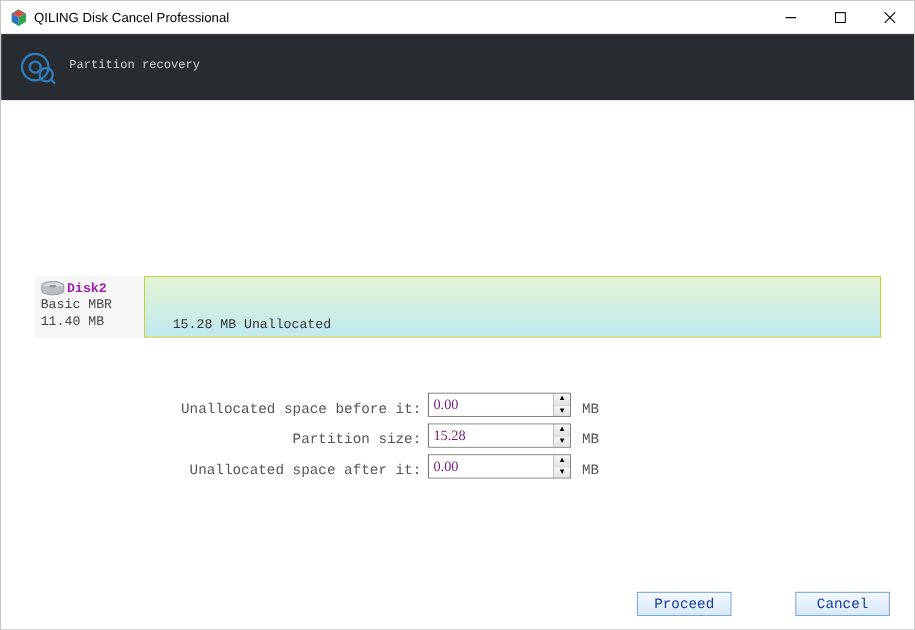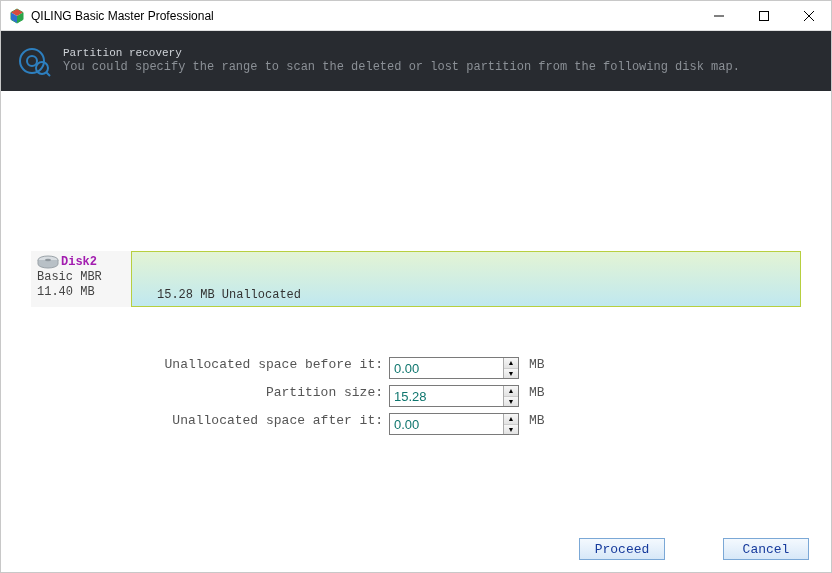--- a/index.html
+++ b/index.html
@@ -132,44 +132,44 @@
 
   
   .form {
     margin: 50px 0 0 0;
     font-family: "Courier New", monospace;
     font-size: 13px;
     color: #555;
   }
   .form-row {
     display: flex;
-    align-items: flex-start;
+    align-items: flex-end;
     margin-bottom: 6px;
   }
   .form-row label {
     width: 388px;
     text-align: right;
     padding-right: 6px;
   }
   .form-row .spinbox {
     display: flex;
     align-items: stretch;
     width: 130px;
     height: 22px;
     border: 1px solid #7a7a7a;
     background: #fff;
   }
   .form-row .spinbox input {
     border: none;
     outline: none;
     width: 100%;
     padding: 0 4px;
-    font-family: Liberation Sans, sans-serif;
+    font-family: Liberation Serif, serif;
     font-size: 13px;
-    color: #0f766e;
+    color: #701a75;
   }
   .form-row .spinbox .spin-btns {
     width: 17px;
     display: flex;
     flex-direction: column;
     border-left: 1px solid #aaa;
   }
   .form-row .spinbox .spin-btns button {
     flex: 1;
     padding: 0;
@@ -213,21 +213,21 @@
 
 <div class="titlebar">
   <span class="app-icon">
     <svg viewBox="0 0 16 16">
       <polygon points="8,1 14,4.5 14,11.5 8,15 2,11.5 2,4.5" fill="none" stroke="#2aa54a" stroke-width="1"></polygon>
       <polygon points="8,1 14,4.5 8,8 2,4.5" fill="#d94b3f"></polygon>
       <polygon points="2,4.5 8,8 8,15 2,11.5" fill="#2f6fd0"></polygon>
       <polygon points="14,4.5 8,8 8,15 14,11.5" fill="#2aa54a"></polygon>
     </svg>
   </span>
-  <span class="title-text">QILING Basic Master Professional</span>
+  <span class="title-text">QILING Disk Cancel Professional</span>
   <div class="win-controls">
     <button class="win-btn">
       <svg viewBox="0 0 10 10">
           <line x1="0" y1="5" x2="10" y2="5" stroke="#000" stroke-width="1"></line>
         </svg>
     </button>
     <button class="win-btn">
       <svg viewBox="0 0 10 10">
           <rect x="0.5" y="0.5" width="9" height="9" fill="none" stroke="#000" stroke-width="1"></rect>
         </svg>
@@ -245,21 +245,20 @@
   <span class="hb-icon">
     <svg viewBox="0 0 34 34">
       <ellipse cx="15" cy="17" rx="12" ry="12" fill="none" stroke="#2d7fbf" stroke-width="2"></ellipse>
       <ellipse cx="15" cy="17" rx="5" ry="5" fill="none" stroke="#2d7fbf" stroke-width="2"></ellipse>
       <circle cx="25" cy="24" r="6" fill="none" stroke="#2d7fbf" stroke-width="2"></circle>
       <line x1="29" y1="28" x2="33" y2="32" stroke="#2d7fbf" stroke-width="2"></line>
     </svg>
   </span>
   <div class="hb-text">
     <div class="hb-title">Partition recovery</div>
-    <div class="hb-sub">You could specify the range to scan the deleted or lost partition from the following disk map.</div>
   </div>
 </div>
 
 <div class="main">
 
   <div class="disk-row">
     <div class="disk-info">
       <span class="disk-icon">
         <svg viewBox="0 0 22 14">
           <ellipse cx="11" cy="5" rx="10" ry="4" fill="#d9dee2" stroke="#9aa2a8"></ellipse>

